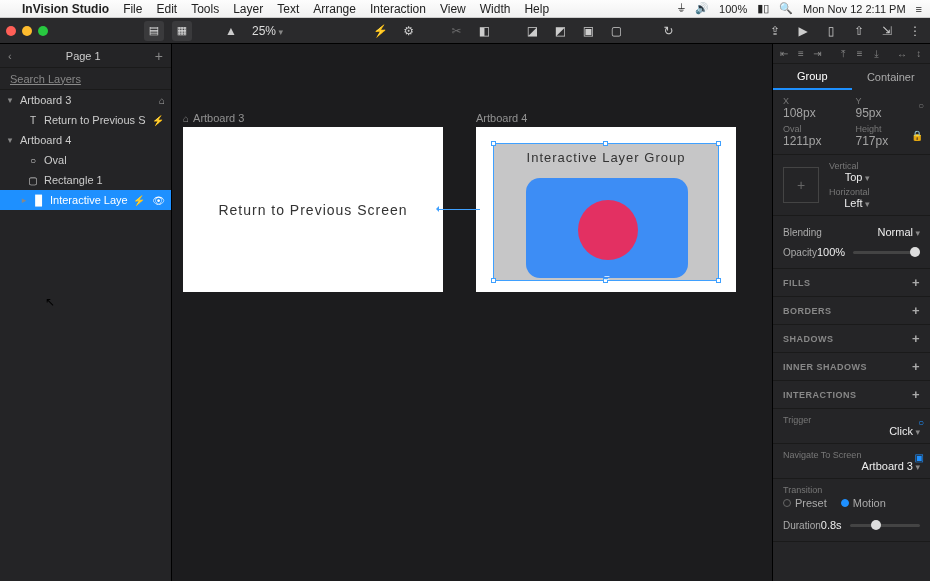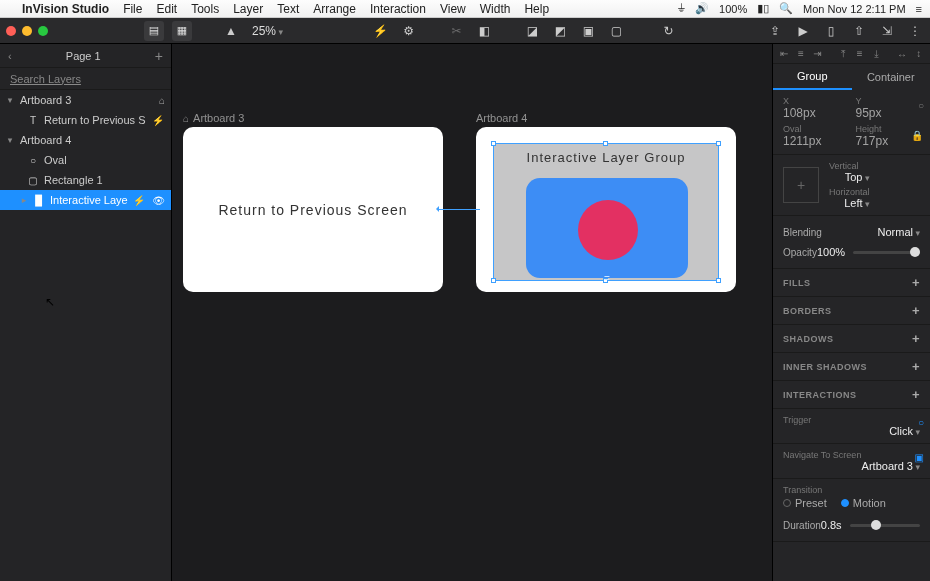--- a/index.html
+++ b/index.html
@@ -37,21 +37,21 @@
 .node .caret { width:8px; text-align:center; color:#888; font-size:9px; }
 .node .ic { width:10px; text-align:center; font-size:10px; }
 .node .lbl { flex:1; white-space:nowrap; overflow:hidden; text-overflow:clip; }
 .node .badge { font-size:10px; color:#aaa; }
 .cursor { position:absolute; left:45px; top:205px; font-size:12px; color:#000; pointer-events:none; }
 
 
 .canvas { flex:1; background:#1c1c1e; position:relative; overflow:hidden; }
 .artlabel { position:absolute; color:#929292; font-size:11px; display:flex; align-items:center; gap:4px; }
 .artlabel .home { font-size:10px; }
-.artboard { position:absolute; background:#fff;border-radius:10px; }
+.artboard { position:absolute; background:#fff; }
 .ab3 { left:11px; top:83px; width:260px; height:165px; display:flex; align-items:center; justify-content:center; color:#333; font-size:14px; letter-spacing:1px; }
 .ab4 { left:304px; top:83px; width:260px; height:165px; }
 .selgrp { position:absolute; left:321px; top:99px; width:226px; height:138px; border:1px solid #3fa0ff; background:#c6c6c7; }
 .selgrp .hdl { position:absolute; width:5px;height:5px;background:#fff;border:1px solid #3fa0ff; }
 .grouplabel { position:absolute; top:6px; left:0; right:0; text-align:center; color:#333; font-size:13px; letter-spacing:1px; }
 .blueRect { position:absolute; left:32px; top:34px; width:162px; height:100px; background:#3d8df5; border-radius:14px; }
 .oval { position:absolute; left:84px; top:56px; width:60px; height:60px; background:#e33062; border-radius:50%; }
 .arrow { position:absolute; left:266px; top:165px; width:42px; height:1px; background:#3fa0ff; }
 .arrow::before{content:'';position:absolute;left:-5px;top:-3px;border:3px solid transparent;border-right-color:#3fa0ff;}
 .dragmk { position:absolute; left:432px; top:229px; color:#cde6ff; font-size:10px; letter-spacing:2px; }

